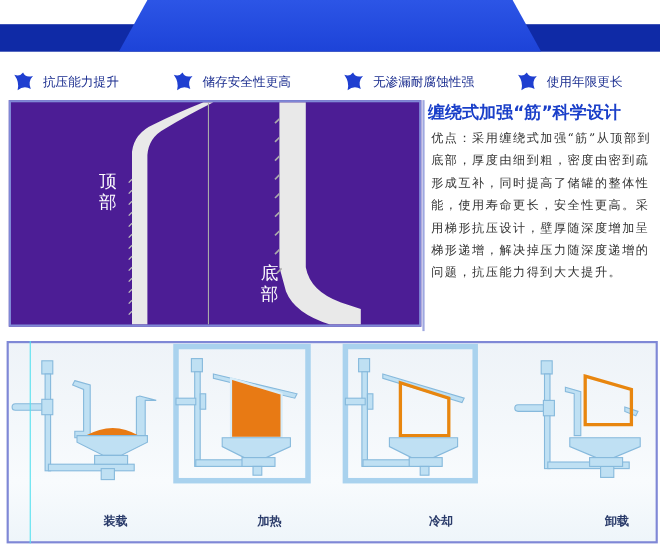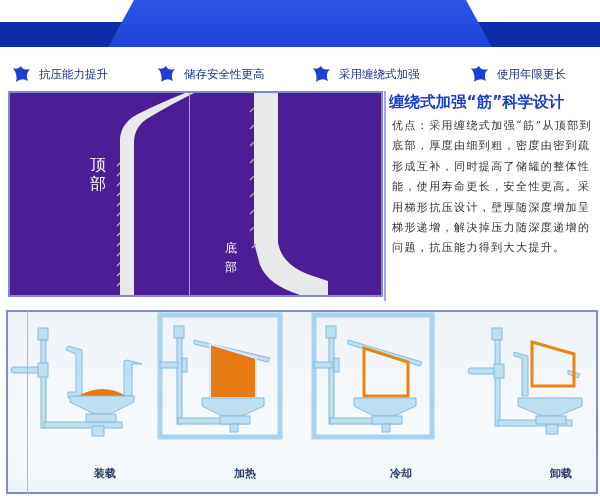--- a/index.html
+++ b/index.html
@@ -48,21 +48,21 @@
   <div class="feat" style="left:155px">
     <svg viewBox="0 0 22 20">
         <path d="M3 4 Q8 6 11 2 Q13 7 20 5 Q15 10 18 17 Q12 13 6 18 Q8 11 3 4Z" fill="#1f3fd0"></path>
       </svg>
     <span>储存安全性更高</span>
   </div>
   <div class="feat" style="left:310px">
     <svg viewBox="0 0 22 20">
         <path d="M3 4 Q8 6 11 2 Q13 7 20 5 Q15 10 18 17 Q12 13 6 18 Q8 11 3 4Z" fill="#1f3fd0"></path>
       </svg>
-    <span>采用缠绕式加强</span>
+    <span>无渗漏耐腐蚀性强</span>
   </div>
   <div class="feat" style="left:468px">
     <svg viewBox="0 0 22 20">
         <path d="M3 4 Q8 6 11 2 Q13 7 20 5 Q15 10 18 17 Q12 13 6 18 Q8 11 3 4Z" fill="#1f3fd0"></path>
       </svg>
     <span>使用年限更长</span>
   </div>
 </div>
 
 <div class="photo">
@@ -75,21 +75,21 @@
 
     <rect x="179" y="0" width="1" height="202" fill="#aaa"></rect>
 
     <path d="M244 0 L268 0 L268 150 Q272 172 300 182 L318 188 L318 202 L290 202 Q258 192 250 172 L244 150Z" fill="#e9e9e9"></path>
     <g stroke="#aaa" stroke-width="1.5" fill="none">
       <path d="M244 15 l-4 4 M244 32 l-4 4 M244 49 l-4 4 M244 66 l-4 4 M244 83 l-4 4 M244 100 l-4 4 M244 117 l-4 4 M244 134 l-4 4 M246 151 l-4 4"></path>
     </g>
 
   </svg>
   <div style="position:absolute;left:80px;top:62px;width:20px;color:#fff;font-size:16px;line-height:19px;">顶部</div>
-  <div style="position:absolute;left:215px;top:146px;width:20px;color:#fff;font-size:12px;line-height:19px;">底部</div>
+  <div style="position:absolute;left:227px;top:146px;width:20px;color:#fff;font-size:16px;line-height:19px;">底部</div>
 </div>
 
 <div class="divline"></div>
 
 <div class="heading">缠绕式加强“筋”科学设计</div>
 <div class="desc">优点：采用缠绕式加强“筋”从顶部到底部，厚度由细到粗，密度由密到疏形成互补，同时提高了储罐的整体性能，使用寿命更长，安全性更高。采用梯形抗压设计，壁厚随深度增加呈梯形递增，解决掉压力随深度递增的问题，抗压能力得到大大提升。</div>
 
 <div class="process">
   <svg width="588" height="180" viewBox="0 0 588 180">
     <defs>

